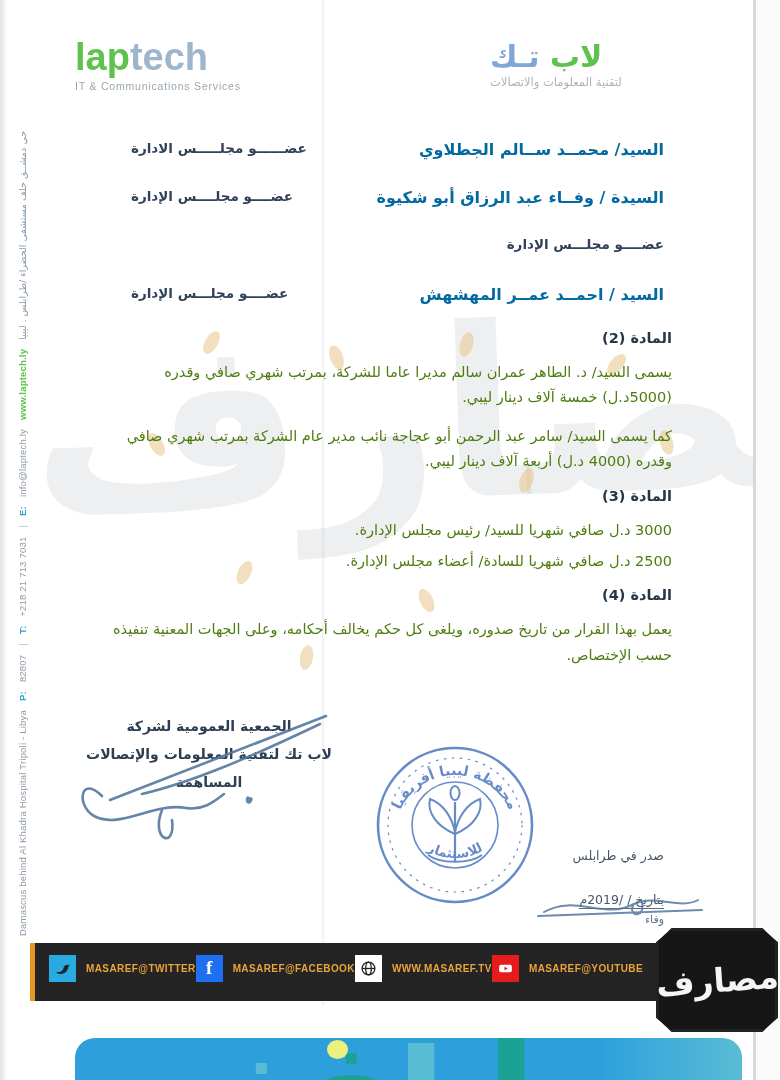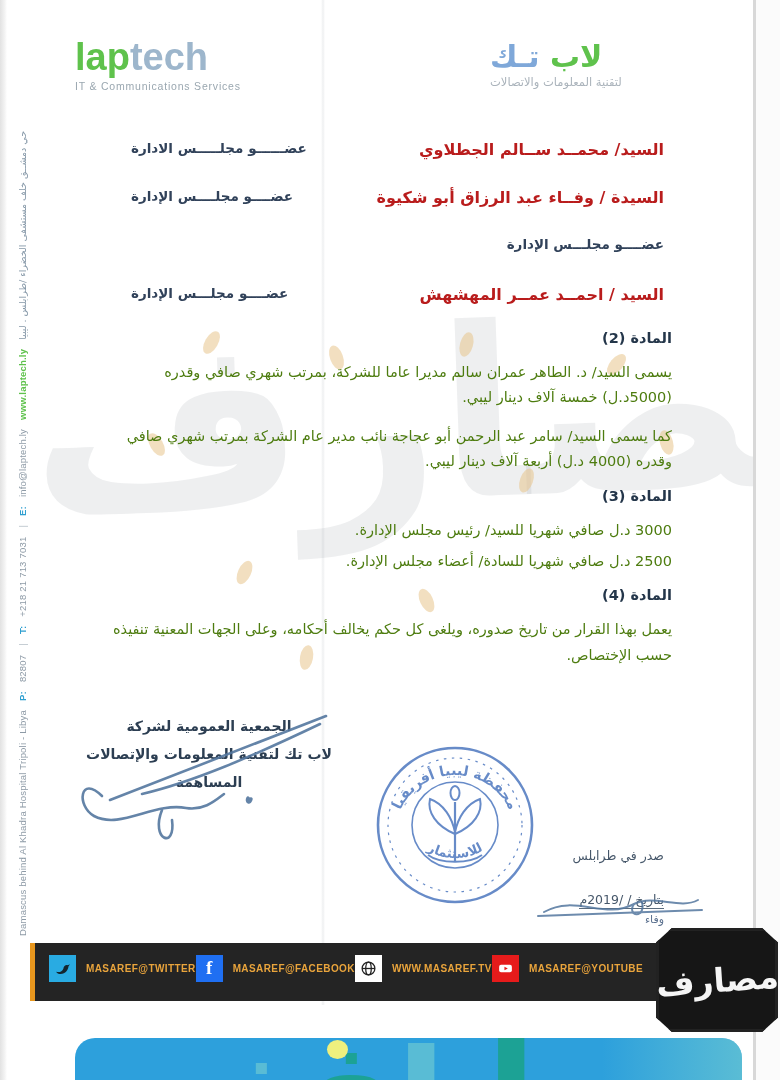--- a/index.html
+++ b/index.html
@@ -32,21 +32,21 @@
   .logo-en .tag{margin-top:4px;font-size:10.5px;color:#9aa7b0;letter-spacing:.8px;}
   .logo-ar{position:absolute;left:490px;top:40px;width:220px;text-align:left;z-index:2;direction:rtl;}
   .logo-ar .word{font-size:30px;font-weight:bold;line-height:1.1;}
   .logo-ar .g{color:#5fc24c;}
   .logo-ar .b{color:#7fa8d9;}
   .logo-ar .tag{margin-top:2px;font-size:11.5px;color:#aab3bb;}
 
   
   .member-row{position:absolute;left:0;width:780px;display:flex;justify-content:space-between;
               padding:0 116px 0 131px;box-sizing:border-box;direction:rtl;z-index:2;}
-  .m-name{font-size:16px;font-weight:bold;color:#b91c1c;}
+  .m-name{font-size:16px;font-weight:bold;color:#0369a1;}
   .m-role{font-size:13.5px;font-weight:bold;color:#31425a;}
 
   
   .watermark{position:absolute;left:30px;top:255px;width:600px;text-align:center;z-index:0;
              font-size:235px;font-weight:bold;color:rgba(140,146,152,.15);line-height:1.4;
              transform:rotate(-2deg);pointer-events:none;}
   .wm-accent{position:absolute;width:13px;height:25px;border-radius:50%;
              background:rgba(232,196,140,.55);z-index:0;}
 
   

